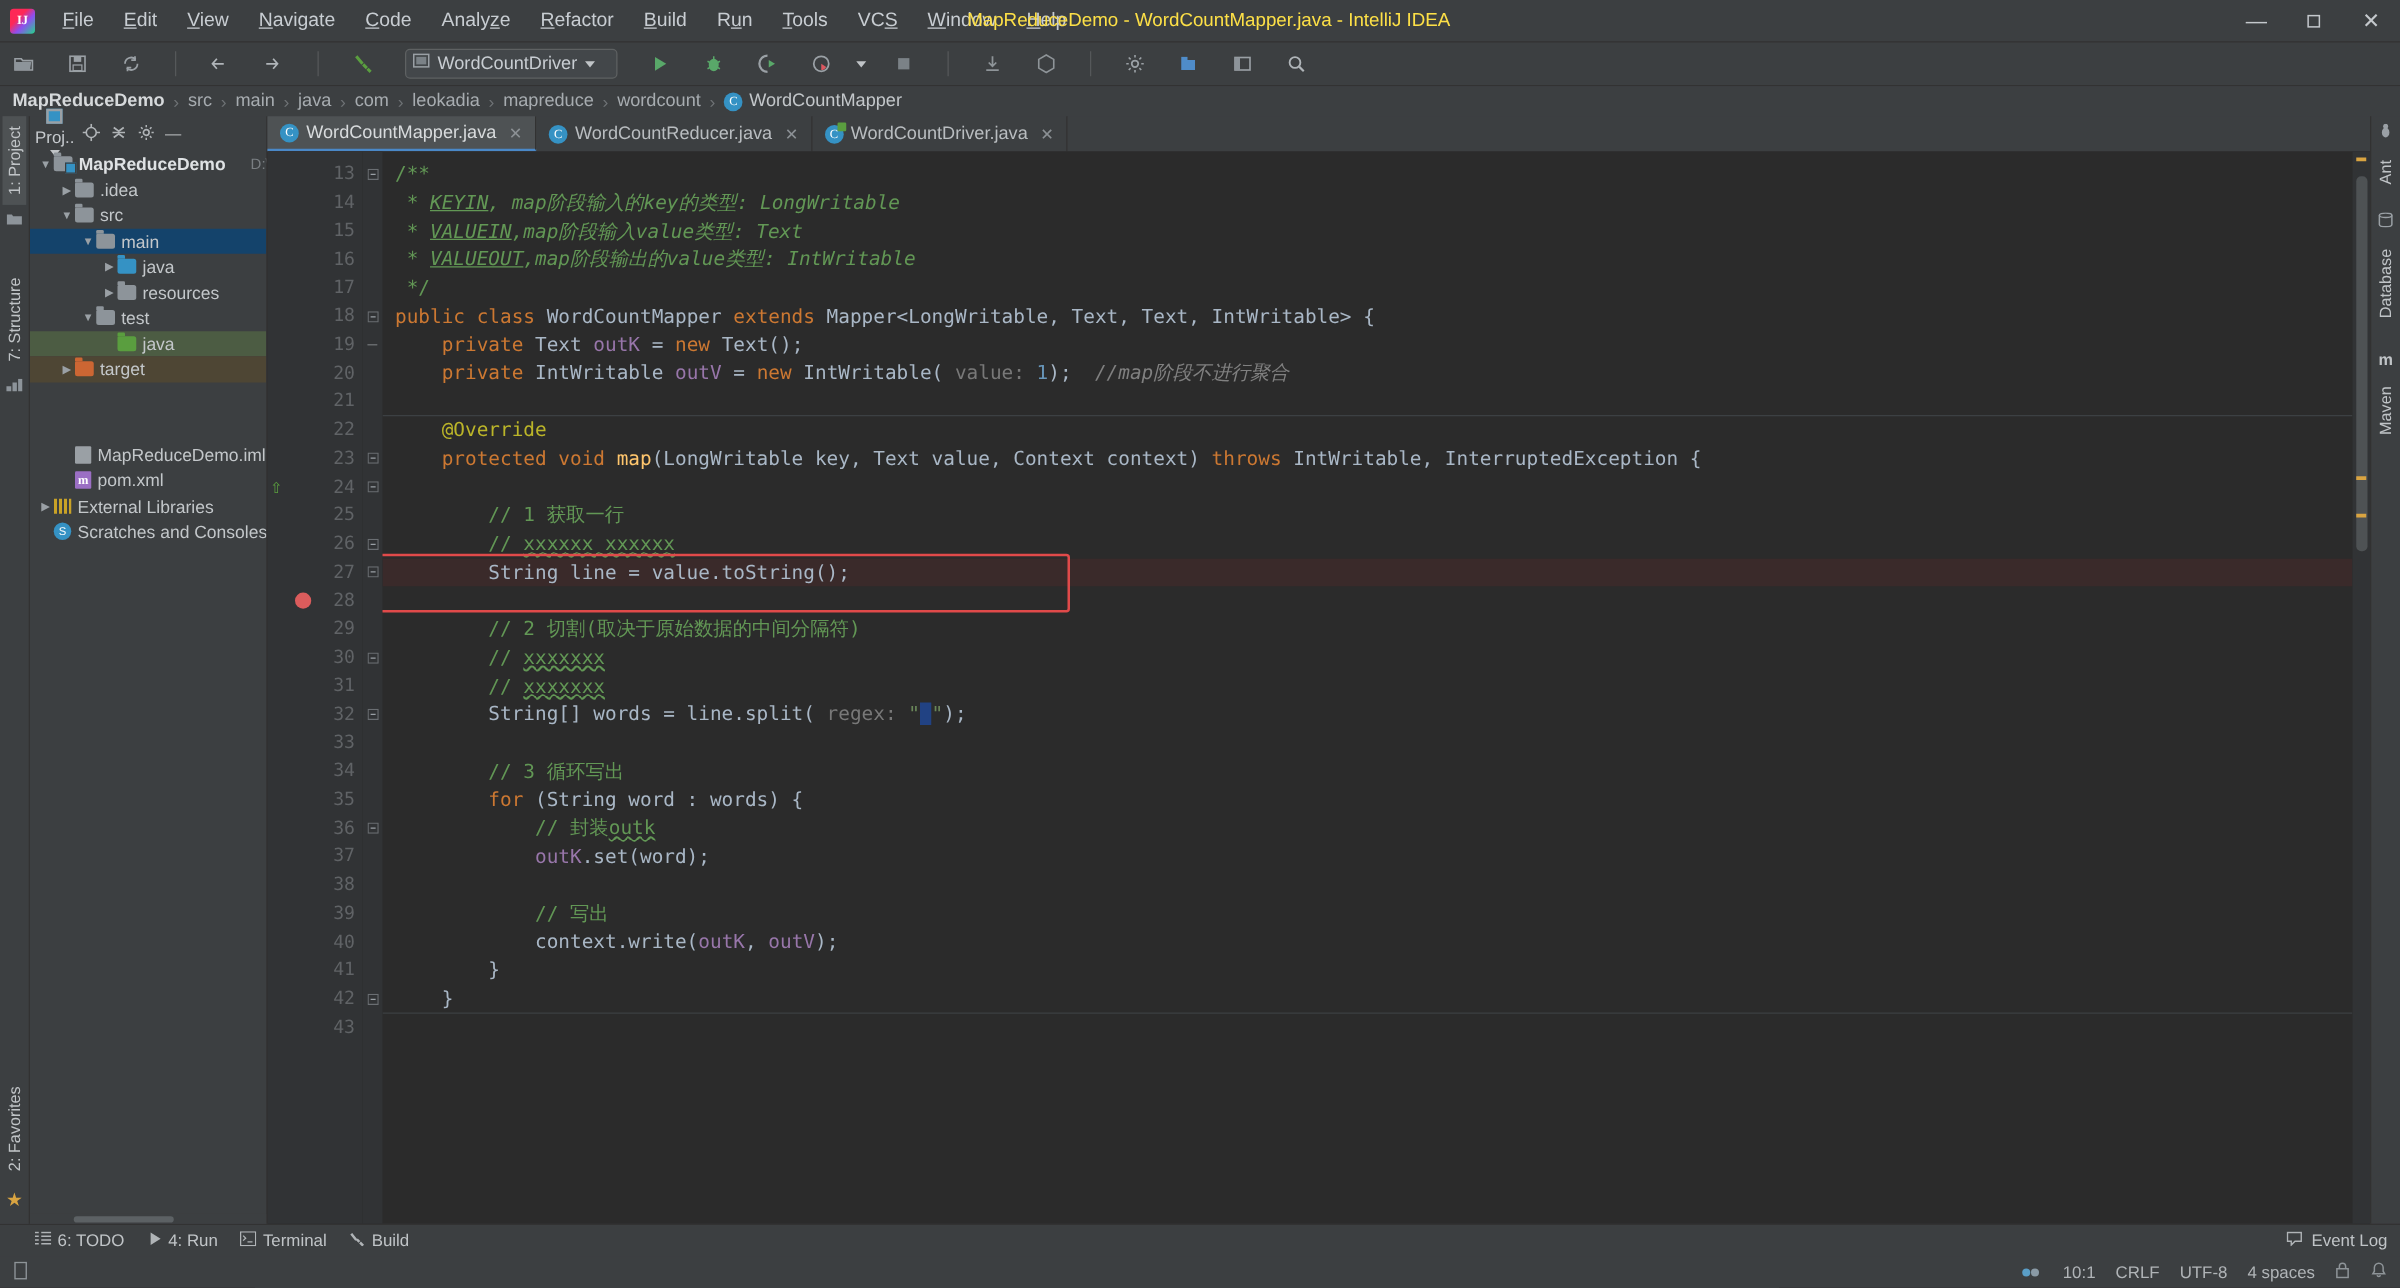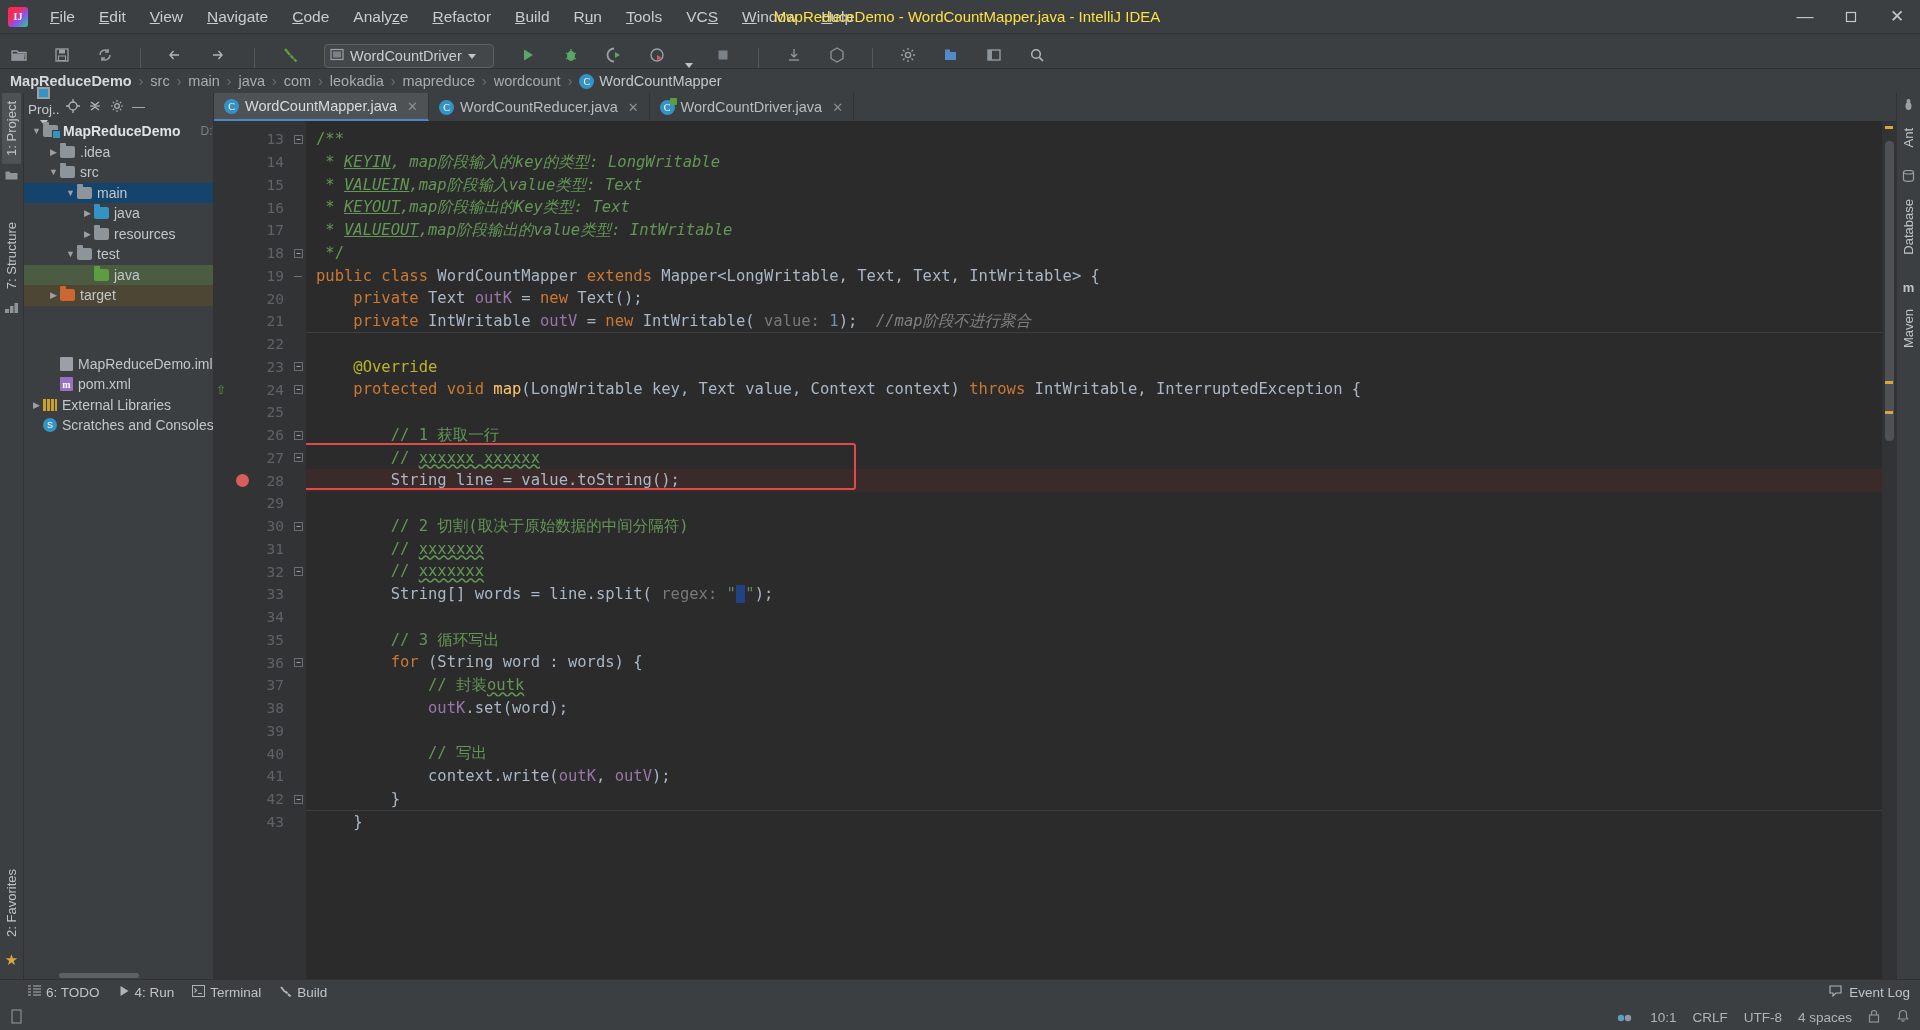--- a/index.html
+++ b/index.html
@@ -32,21 +32,21 @@
   .win-title {
     position: absolute; left: 14px; right: 0; text-align: center;
     font-size: 15px; color: #fde047; pointer-events: none;
   }
   .wincontrols { margin-left: auto; display: flex; align-items: center; z-index:2;}
   .wc { width: 46px; height: 34px; display: flex; align-items:center; justify-content:center;
         font-size: 17px; color: #c4c8cc; }
 
   
   .toolbar {
-    height: 35px; background: #3c3f41; display: flex; align-items: flex-end;
+    height: 35px; background: #3c3f41; display: flex; align-items: center;
     padding: 0 6px; gap: 17px; flex: 0 0 35px; border-bottom: 1px solid #323232;
   }
   .tb-btn {
     width: 26px; height: 26px; display: flex; align-items: center; justify-content: center;
     border-radius: 3px; color: #b4b7ba;
   }
   .tb-sep { width: 1px; height: 20px; background: #55585a; margin: 0 5px; }
   .runconfig {
     display: flex; align-items: center; gap: 6px; height: 24px;
     border: 1px solid #5e6162; border-radius: 4px; padding: 0 7px 0 5px;
@@ -700,21 +700,20 @@
                 <rect x="0.5" y="0.5" width="8" height="8" fill="none" stroke="#6a6e72"></rect>
                 <path d="M2.5 4.5h4" stroke="#9aa0a5"></path>
               </svg>
             </div>
             <div class="foldmark"></div>
           </div>
         <div class="code">
             <div class="cline"><span class="cmt-doc">/**</span></div>
             <div class="cline"><span class="cmt-doc"> * </span><span class="doctag">KEYIN</span><span class="doct">, map阶段输入的key的类型: LongWritable</span></div>
             <div class="cline"><span class="cmt-doc"> * </span><span class="doctag">VALUEIN</span><span class="doct">,map阶段输入value类型: Text</span></div>
-            <div class="cline"><span class="cmt-doc"> * </span><span class="doctag">KEYOUT</span><span class="doct">,map阶段输出的Key类型: Text</span></div>
             <div class="cline"><span class="cmt-doc"> * </span><span class="doctag">VALUEOUT</span><span class="doct">,map阶段输出的value类型: IntWritable</span></div>
             <div class="cline"><span class="cmt-doc"> */</span></div>
             <div class="cline"><span class="kw">public class </span><span class="typ">WordCountMapper </span><span class="kw">extends </span><span class="typ">Mapper&lt;LongWritable, Text, Text, IntWritable&gt; {</span></div>
             <div class="cline">    <span class="kw">private </span><span class="typ">Text </span><span class="fld">outK </span><span class="typ">= </span><span class="kw">new </span><span class="typ">Text();</span></div>
             <div class="cline">    <span class="kw">private </span><span class="typ">IntWritable </span><span class="fld">outV </span><span class="typ">= </span><span class="kw">new </span><span class="typ">IntWritable(</span><span class="hint"> value: </span><span class="num">1</span><span class="typ">);  </span><span class="cmt-ln">//map阶段不进行聚合</span></div>
             <div class="cline">&nbsp;</div>
             <div class="cline">    <span class="anno">@Override</span></div>
             <div class="cline">    <span class="kw">protected void </span><span class="mthd">map</span><span class="typ">(LongWritable key, Text value, Context context) </span><span class="kw">throws </span><span class="typ">IntWritable, InterruptedException {</span></div>
             <div class="cline">&nbsp;</div>
             <div class="cline">        <span class="cmt">// 1 获取一行</span></div>

